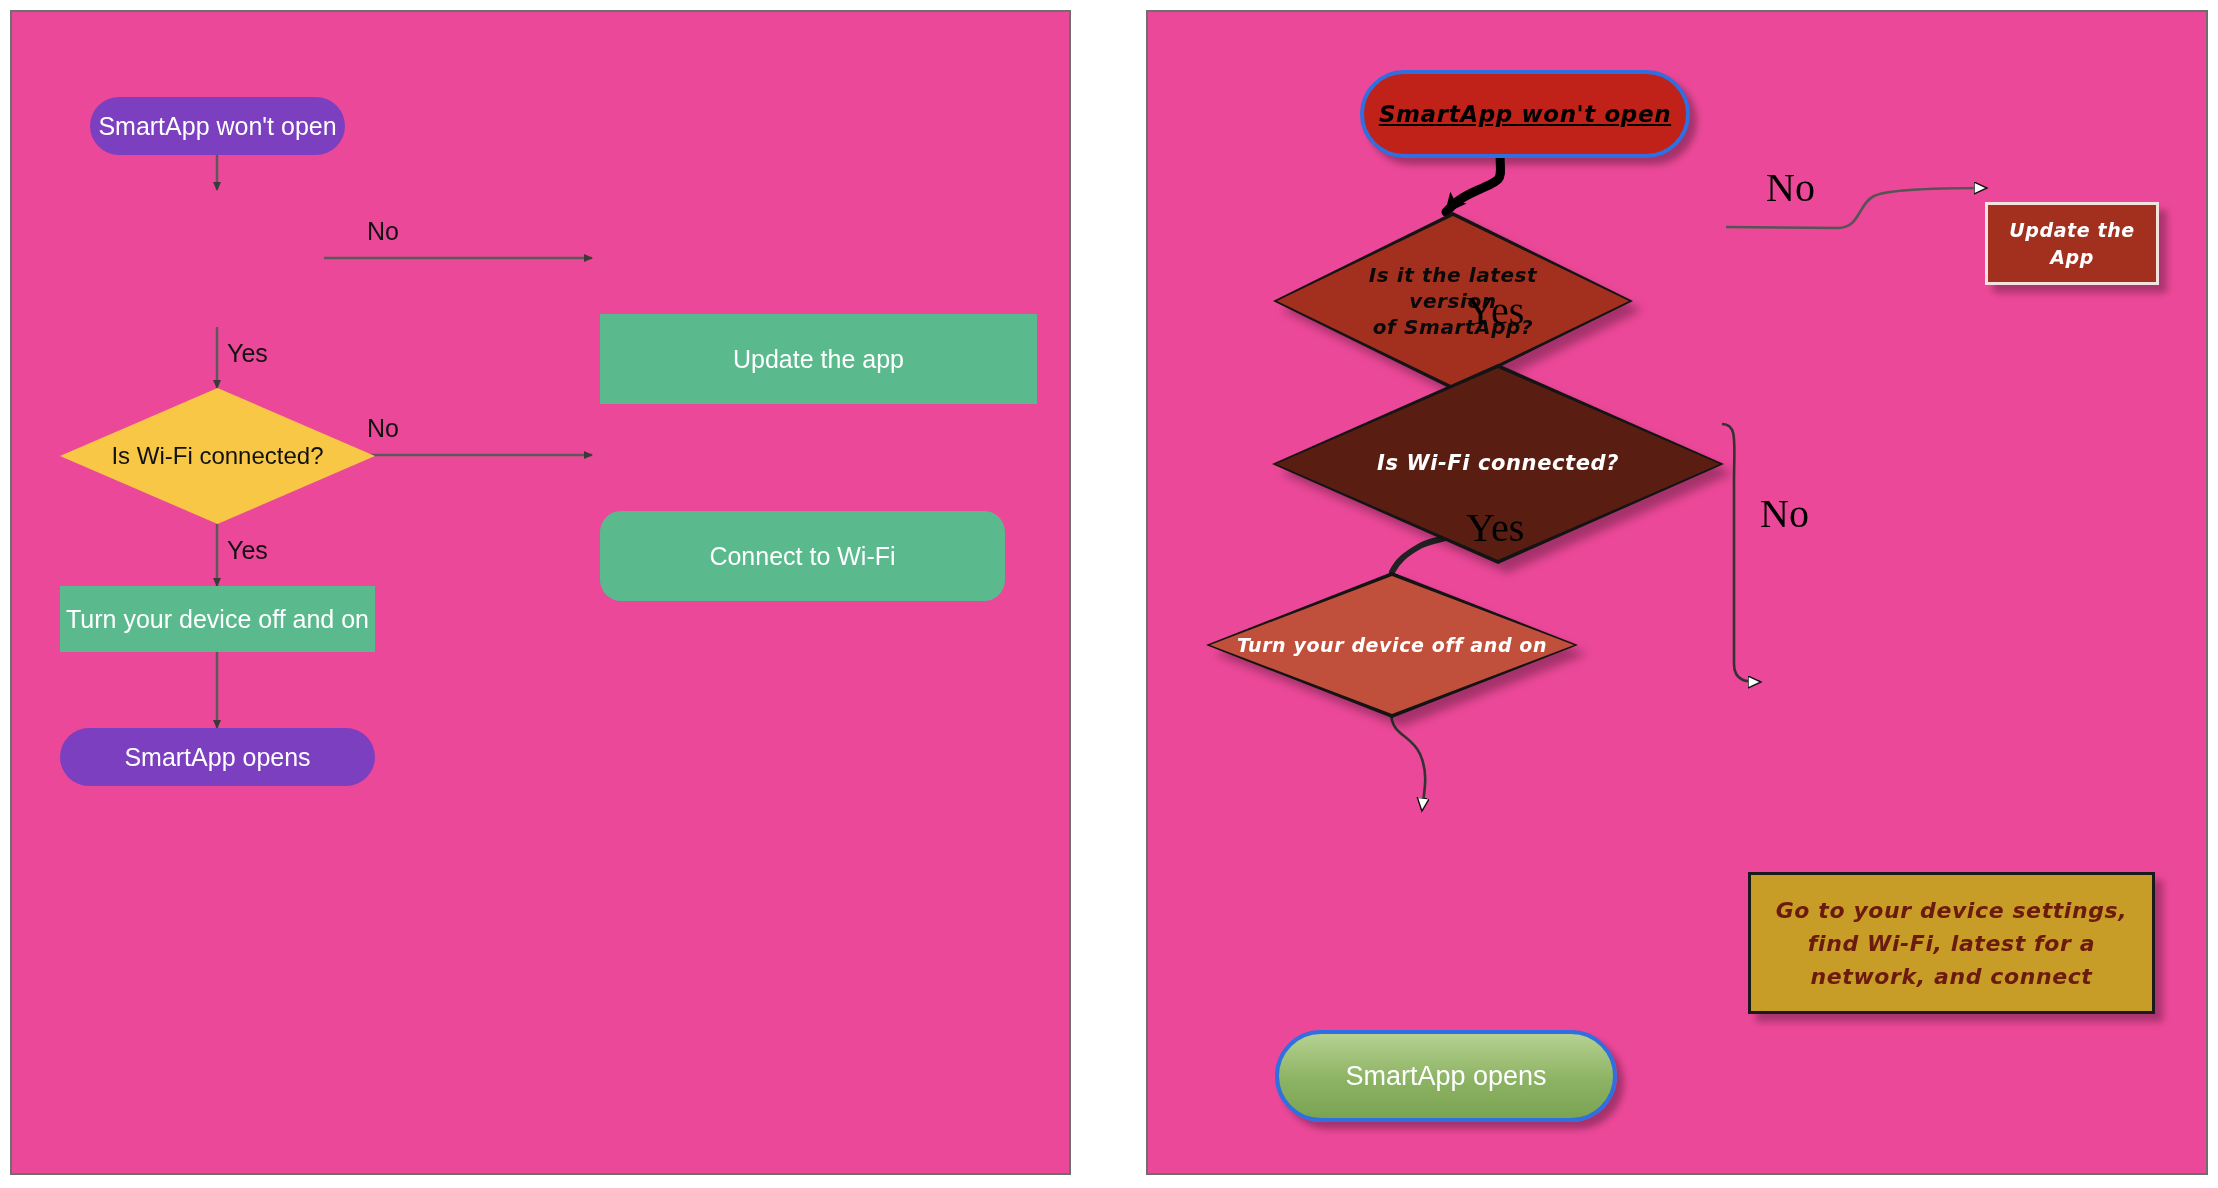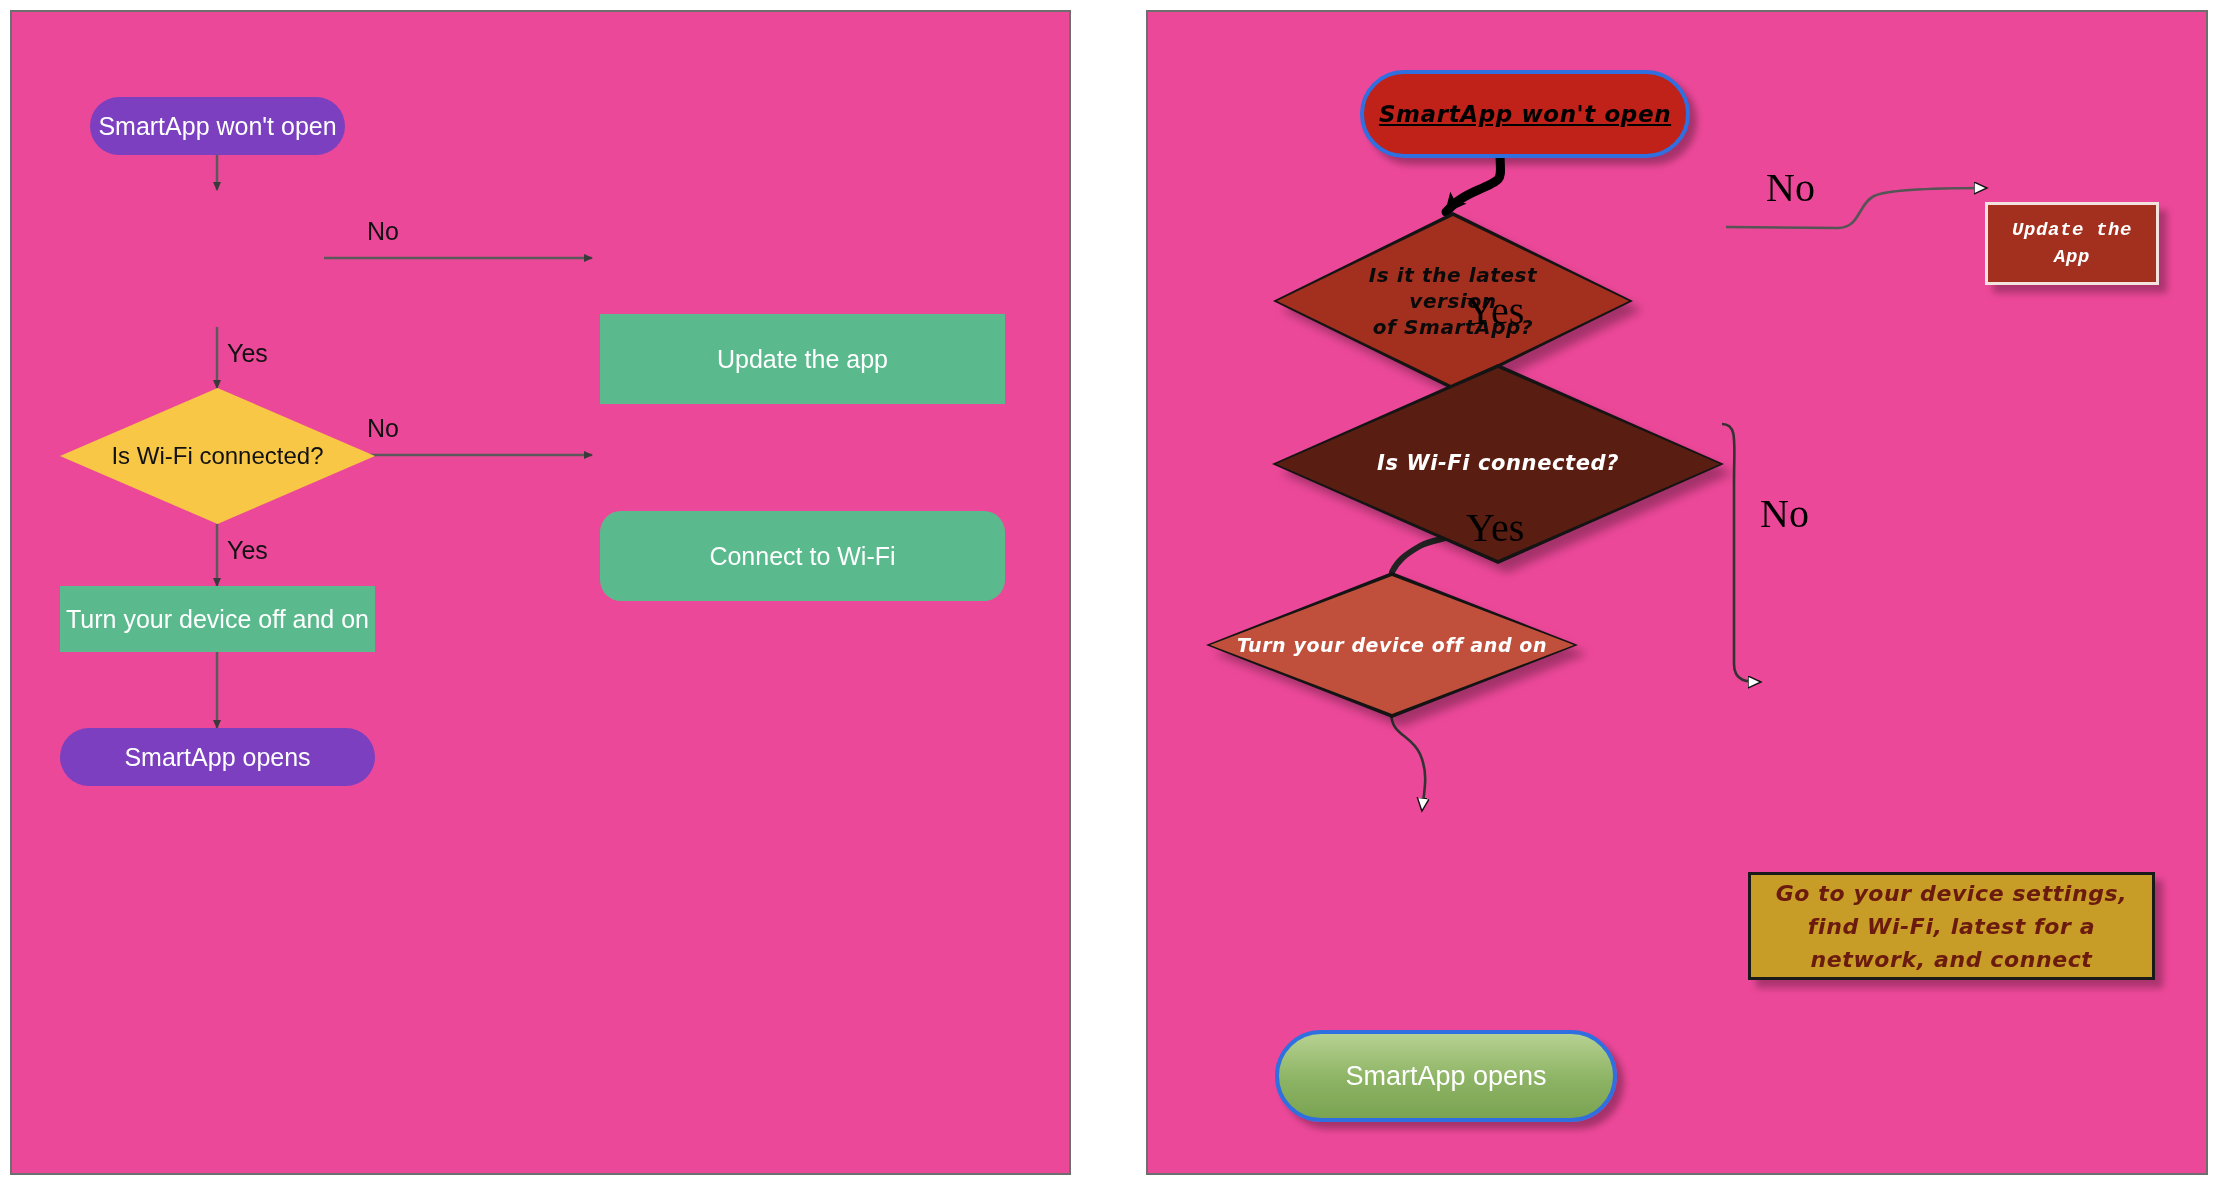--- a/index.html
+++ b/index.html
@@ -76,21 +76,21 @@
     <path d="M205,512 L205,574" stroke="#5a5a5a" stroke-width="2.5" fill="none" marker-end="url(#arrL)"></path>
 
     <path d="M205,640 L205,716" stroke="#5a5a5a" stroke-width="2.5" fill="none" marker-end="url(#arrL)"></path>
   </svg>
 
   <div class="node l-term" style="left:78px;top:85px;width:255px;height:58px;">
     <span>SmartApp won't open</span>
   </div>
 
 
-  <div class="node l-proc" style="left:588px;top:302px;width:405px;height:90px;">
+  <div class="node l-proc" style="left:588px;top:302px;width:437px;height:90px;">
     <span>Update the app</span>
   </div>
 
   <div class="l-dia-wrap" style="left:48px;top:376px;width:315px;height:136px;">
     <div class="l-dia-shape"></div>
     <div class="l-dia-label">Is Wi-Fi connected?</div>
   </div>
 
   <div class="node l-proc" style="left:588px;top:499px;width:405px;height:90px;border-radius:21px;">
     <span>Connect to Wi-Fi</span>
@@ -148,40 +148,40 @@
     <div class="r-dia-label comic" style="color:#0a0a0a;font-size:20px;">
       <div>
         <div>Is it the latest</div>
         <div>version</div>
         <div>of SmartApp?</div>
       </div>
     </div>
   </div>
 
   <div class="node r-box r-box-red comic" style="left:837px;top:190px;width:174px;height:83px;
-       font-size:19px;color:#fff;line-height:1.4;font-family:Liberation Mono, monospace;">
+       font-size:19px;color:#fff;line-height:1.4;">
     <div>
       <div>Update the</div>
       <div>App</div>
     </div>
   </div>
 
   <div class="r-dia-wrap" style="left:124px;top:352px;width:452px;height:200px;">
     <div class="r-dia-border"></div>
     <div class="r-dia-fill" style="background:#5a1d11;"></div>
     <div class="r-dia-label comic" style="color:#fff;font-size:21px;">Is Wi-Fi connected?</div>
   </div>
 
   <div class="r-dia-wrap" style="left:58px;top:560px;width:372px;height:146px;">
     <div class="r-dia-border"></div>
     <div class="r-dia-fill" style="background:#c0503c;"></div>
     <div class="r-dia-label comic" style="color:#fff;font-size:19px;">Turn your device off and on</div>
   </div>
 
-  <div class="node r-box r-box-gold comic" style="left:600px;top:860px;width:407px;height:108px;
+  <div class="node r-box r-box-gold comic" style="left:600px;top:860px;width:407px;height:142px;
        font-size:22px;line-height:1.5;">
     <div>
       <div>Go to your device settings,</div>
       <div>find Wi-Fi, latest for a</div>
       <div>network, and connect</div>
     </div>
   </div>
 
   <div class="node r-term r-term-end" style="left:127px;top:1018px;width:342px;height:92px;">
     <span>SmartApp opens</span>

